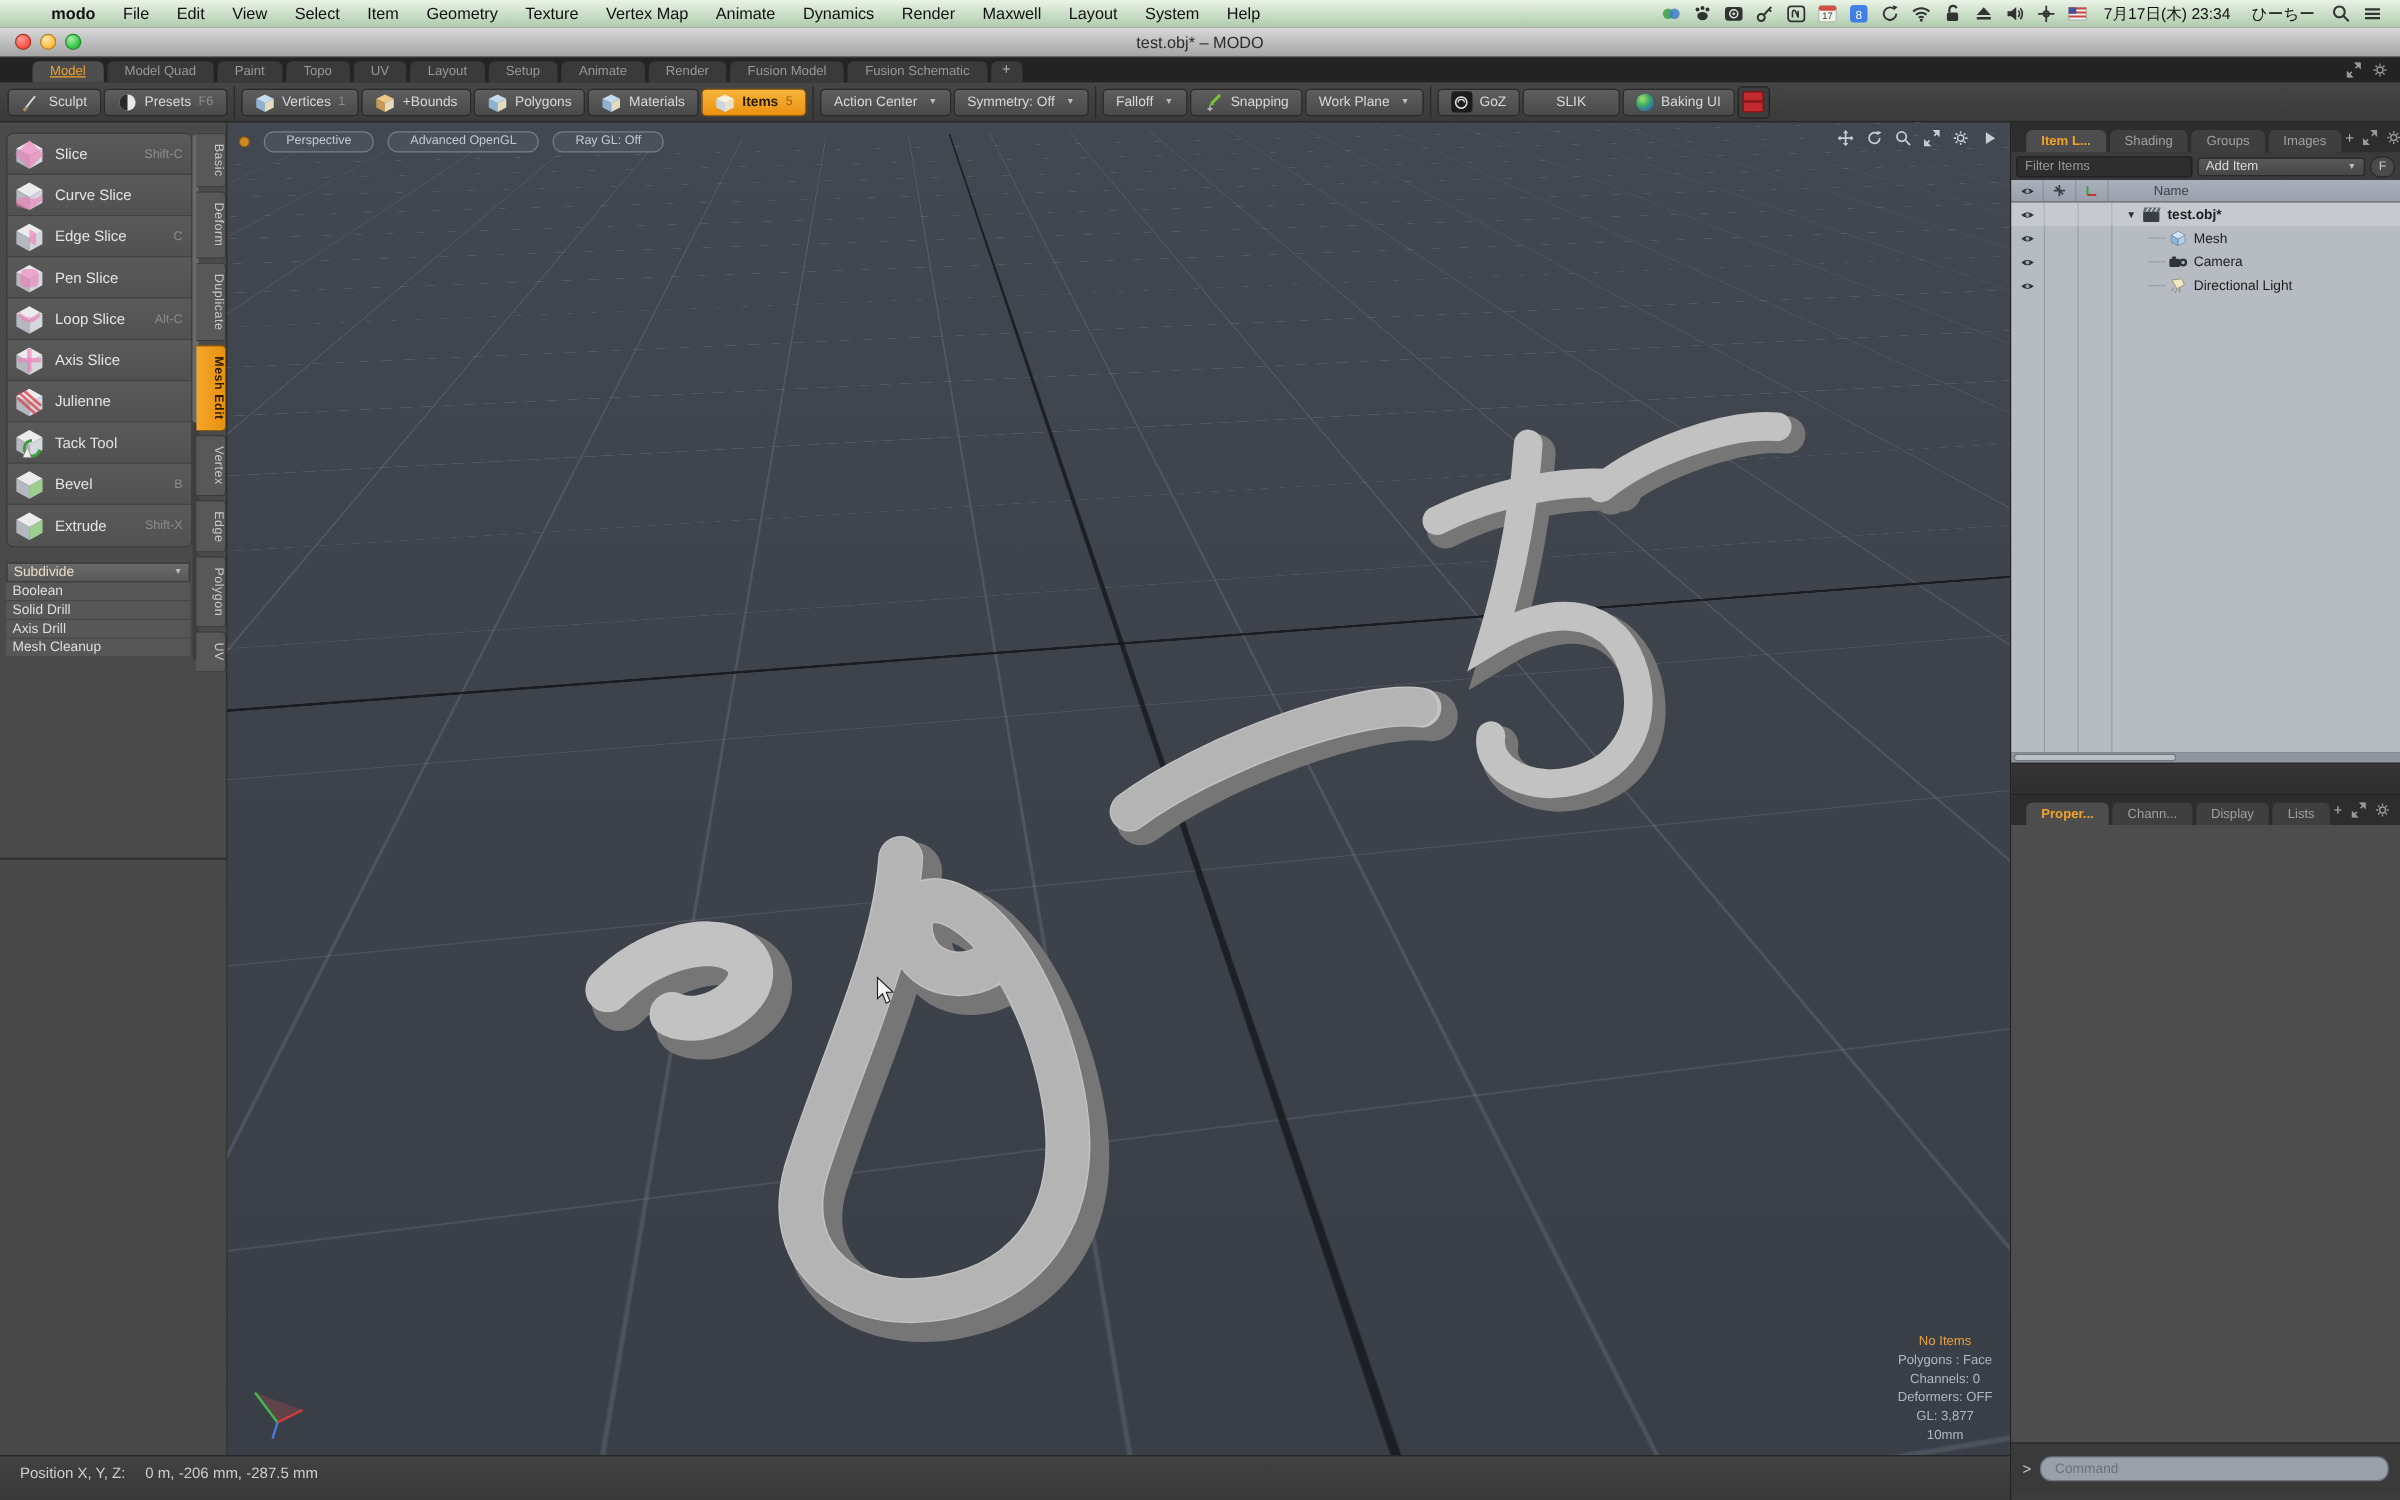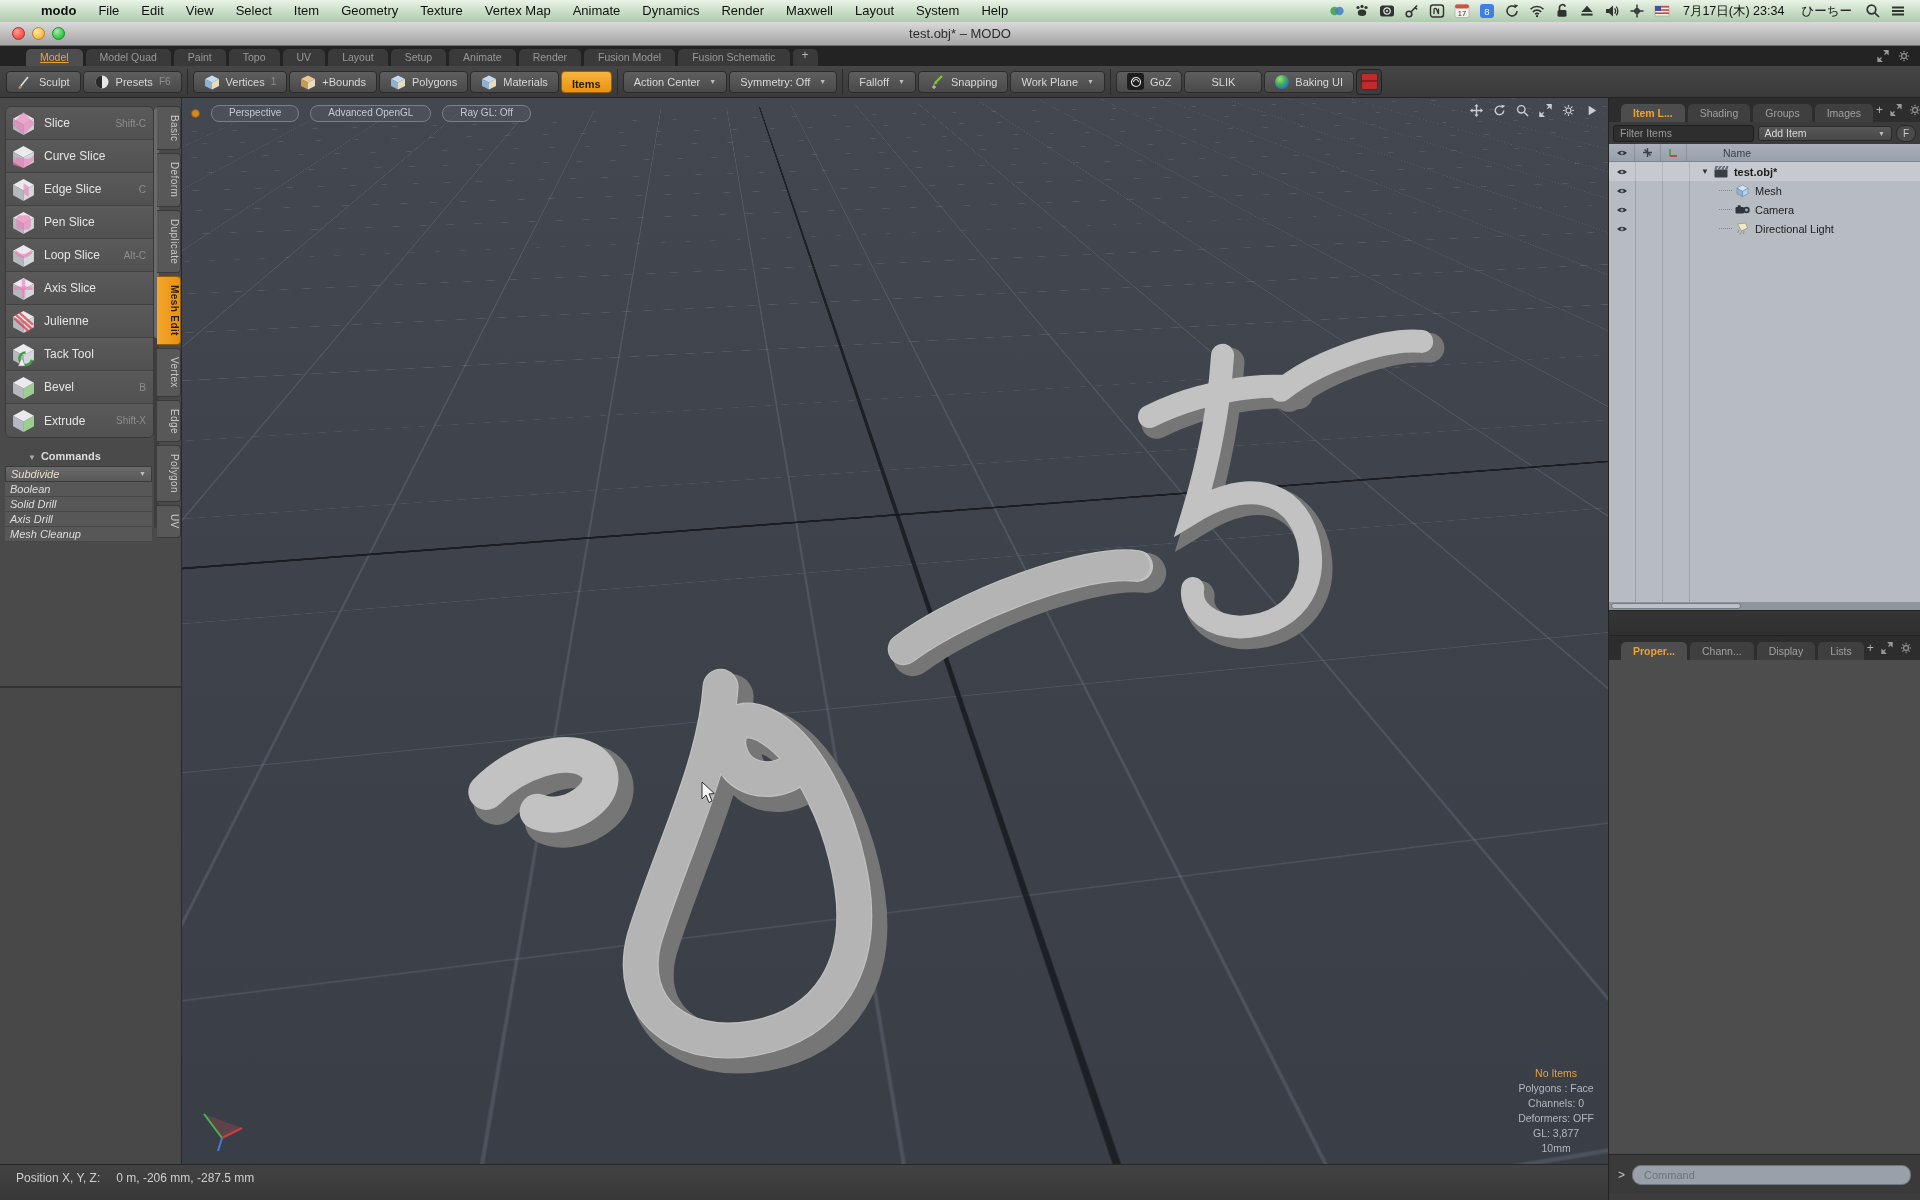--- a/index.html
+++ b/index.html
@@ -39,21 +39,21 @@
   .gicon{width:12px;height:12px;}
 
   
   .toolbar{position:absolute;left:0;top:66px;width:1920px;height:32px;box-sizing:border-box;
     background:linear-gradient(#464646,#3a3a3a);border-bottom:1px solid #252525;
     display:flex;align-items:center;padding:0 6px;gap:2px;}
   .tbtn{height:22px;display:flex;align-items:center;gap:6px;padding:0 10px;box-sizing:border-box;
     background:linear-gradient(#5e5e5e,#4a4a4a);border:1px solid #2b2b2b;border-radius:4px;
     font-size:11px;color:#d8d8d8;white-space:nowrap;}
   .tbtn .dim{color:#8e8e8e;font-size:10px;}
-  .tbtn.active{background:linear-gradient(#f8b43c,#eb9110);border-color:#96600a;color:#241c08;font-weight:bold;flex-direction:column;}
+  .tbtn.active{background:linear-gradient(#f8b43c,#eb9110);border-color:#96600a;color:#241c08;font-weight:bold;}
   .tbtn.active .dim{color:rgba(70,45,0,.55);font-weight:normal;}
   .caret{font-size:7px;color:#bdbdbd;margin-left:3px;}
   .tb-sep{width:1px;height:26px;background:#292929;margin:0 3px;}
   .mini{width:16px;height:16px;}
   .goz-chip{width:17px;height:17px;background:#1d1d1d;border-radius:3px;display:flex;align-items:center;justify-content:center;}
   .bake-ball{width:14px;height:14px;border-radius:50%;
     background:radial-gradient(circle at 35% 30%,#9fe06a 0%,#3fae62 40%,#2f6fb3 75%,#1d4c86 100%);}
   .redbtn{height:24px;width:24px;border-radius:4px;background:#3d3d3d;border:1px solid #222;
     display:flex;align-items:center;justify-content:center;}
   .redface{width:17px;height:17px;background:#c32a2e;border-radius:2px;border:1px solid #7e1214;box-sizing:border-box;
@@ -69,21 +69,21 @@
   .ticon{width:25px;height:25px;flex:0 0 auto;}
   .cf1{fill:#ebebee;}.cf2{fill:#b4b8bf;}.cf3{fill:#d4d7dc;}
   .acc-pink .acc{fill:rgba(238,124,182,.62);}
   .acc-green .acc{fill:rgba(118,201,92,.6);}
   .tlabel{font-size:12px;color:#e4e4e4;flex:1;}
   .tkey{font-size:10px;color:#8d8d8d;}
   .sb-scroll{position:absolute;left:154px;top:10px;width:5px;height:420px;background:#3e3e3e;border-radius:3px;}
   .sb-scroll .h{position:absolute;left:0;top:0;width:5px;height:230px;background:#6a6a6a;border-radius:3px;}
   .cmdhdr{position:absolute;left:8px;top:352px;width:140px;font-size:11px;font-weight:bold;color:#dcdcdc;margin-left:20px;}
   .cmdhdr .tri{font-size:8px;color:#aaa;margin-right:5px;}
-  .cmdbox{position:absolute;left:5px;top:368px;width:147px;font-size:11px;color:#ddd;font-style:italic;}
+  .cmdbox{position:absolute;left:5px;top:352px;width:147px;font-size:11px;color:#ddd;}
   .cmddrop{height:16px;line-height:16px;background:linear-gradient(#6a6a6a,#585858);border:1px solid #3a3a3a;
     display:flex;align-items:center;padding:0 5px;box-sizing:border-box;color:#e8ddc8;}
   .cmddrop .caret{margin-left:auto;}
   .cmditem{height:15px;line-height:15px;background:#575757;border-bottom:1px solid #474747;padding:0 5px;box-sizing:border-box;}
   .sb-div{position:absolute;left:0;top:588px;width:181px;height:2px;background:#333;}
   .sb-bottom{position:absolute;left:0;top:590px;width:181px;height:476px;background:#484848;}
 
   
   .cattabs{position:absolute;left:157px;top:106px;display:flex;flex-direction:column;gap:3px;z-index:5;}
   .cattab{writing-mode:vertical-rl;width:24px;box-sizing:border-box;padding:8px 0;text-align:center;

